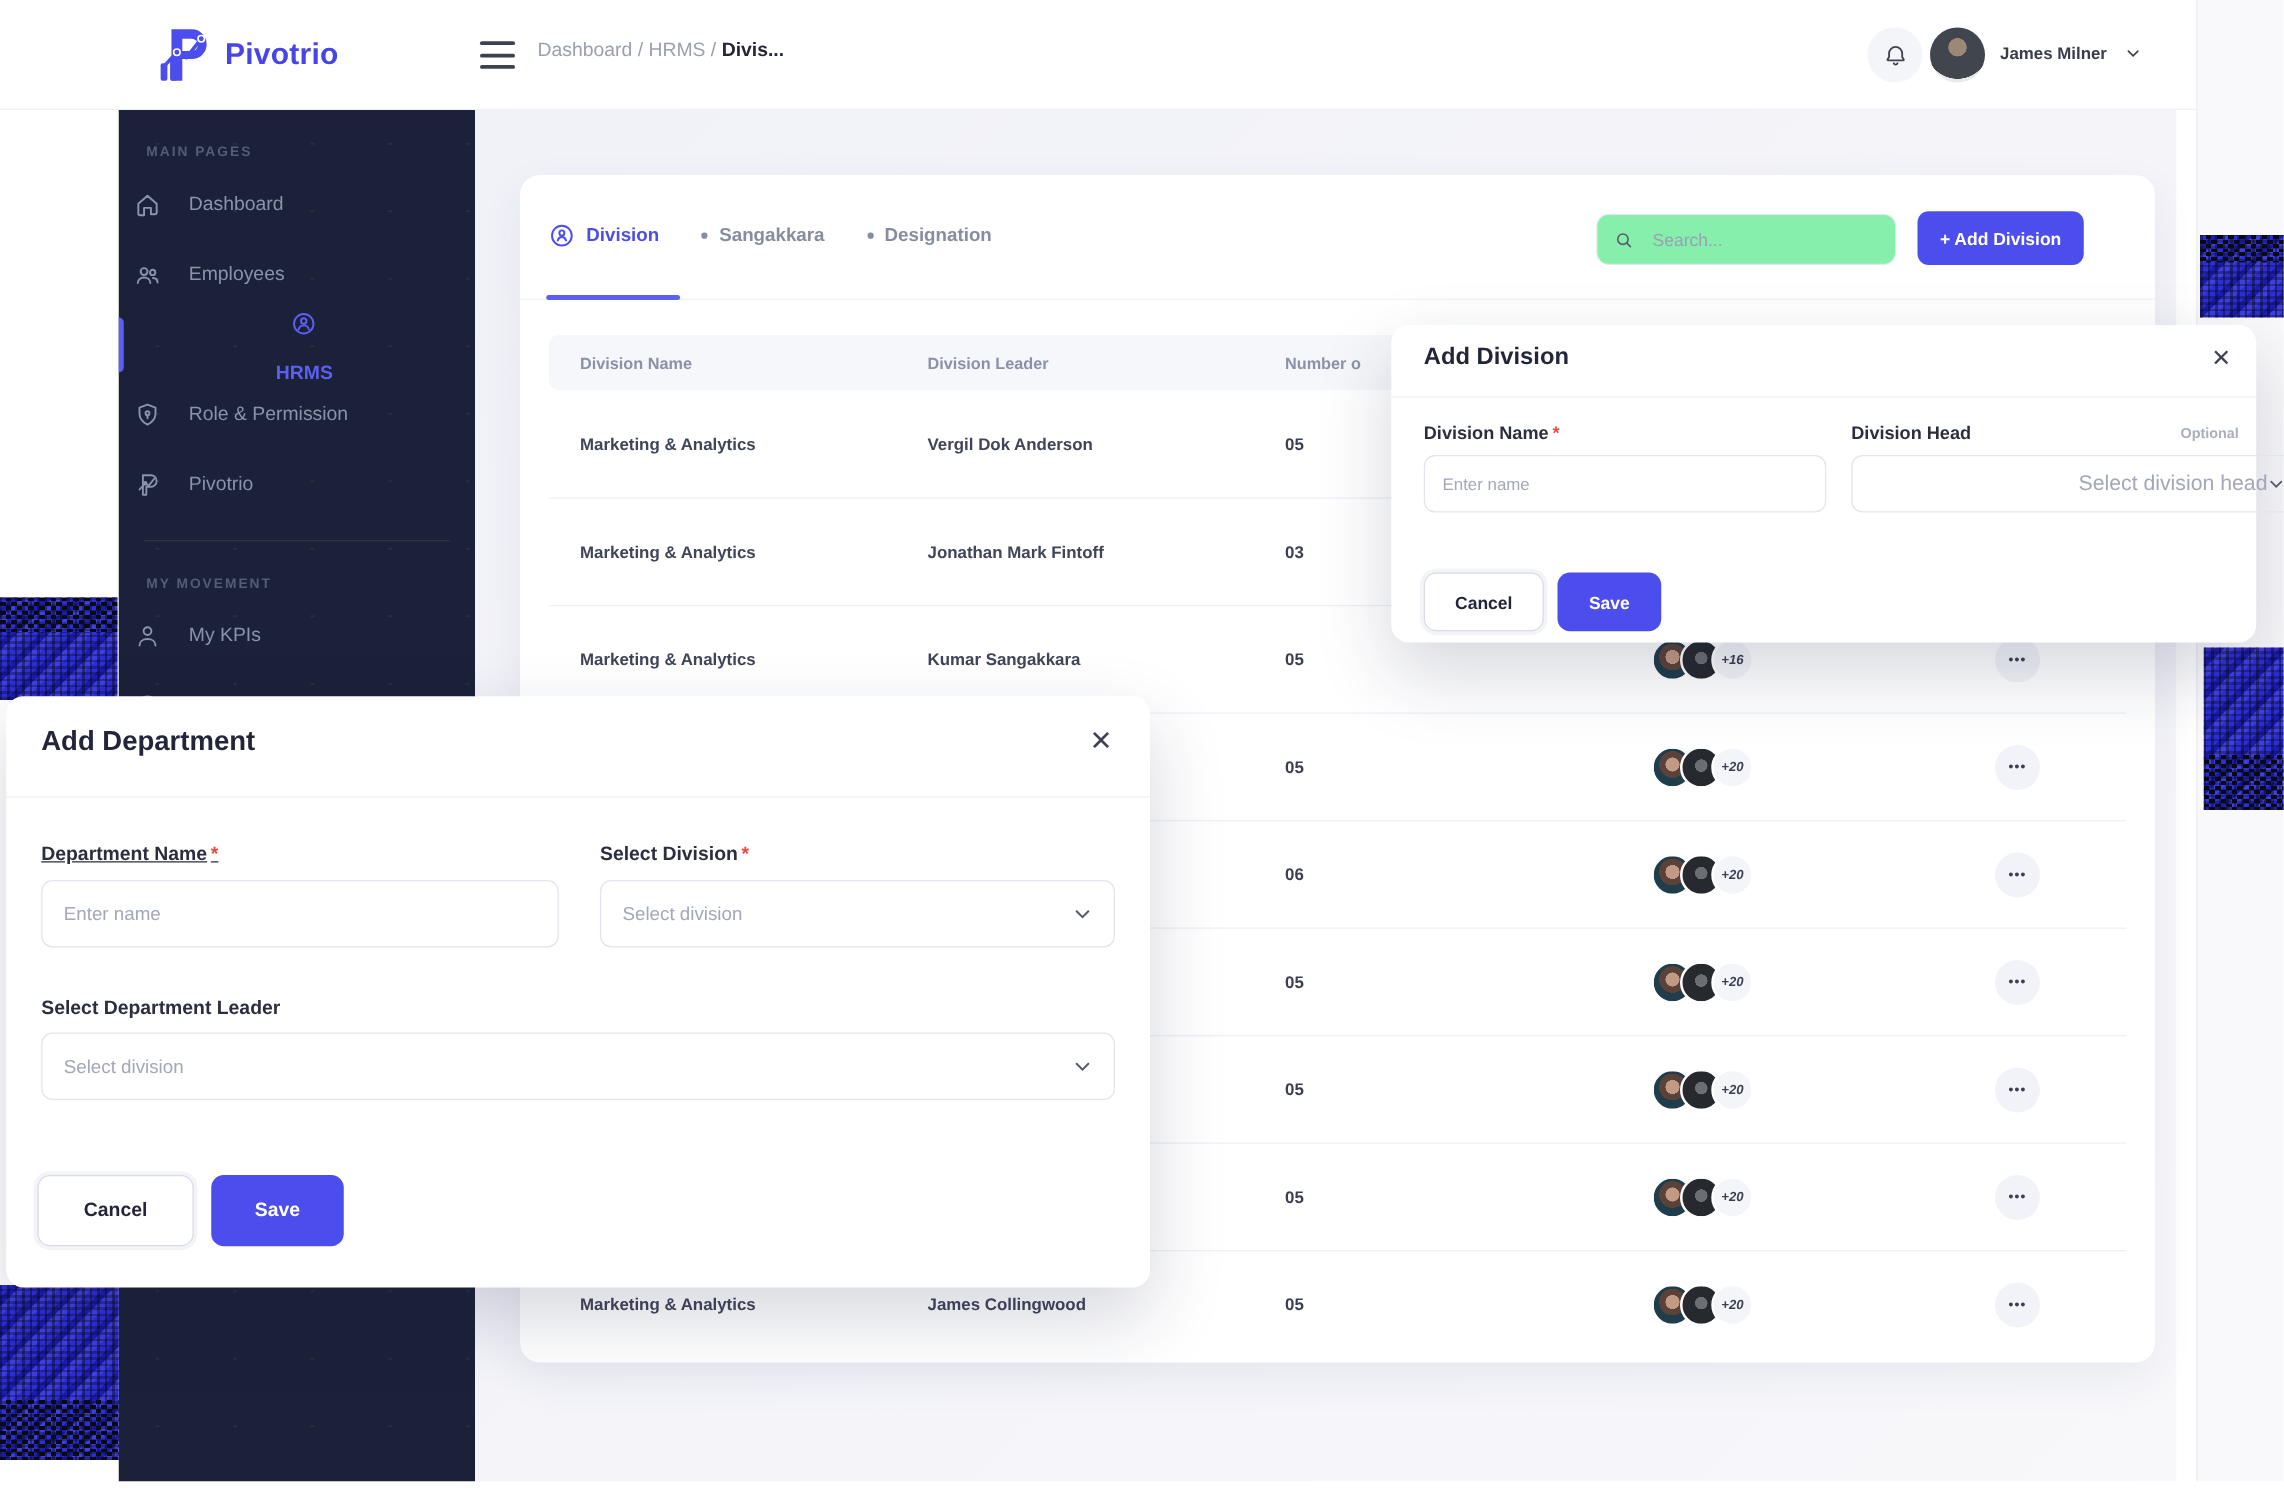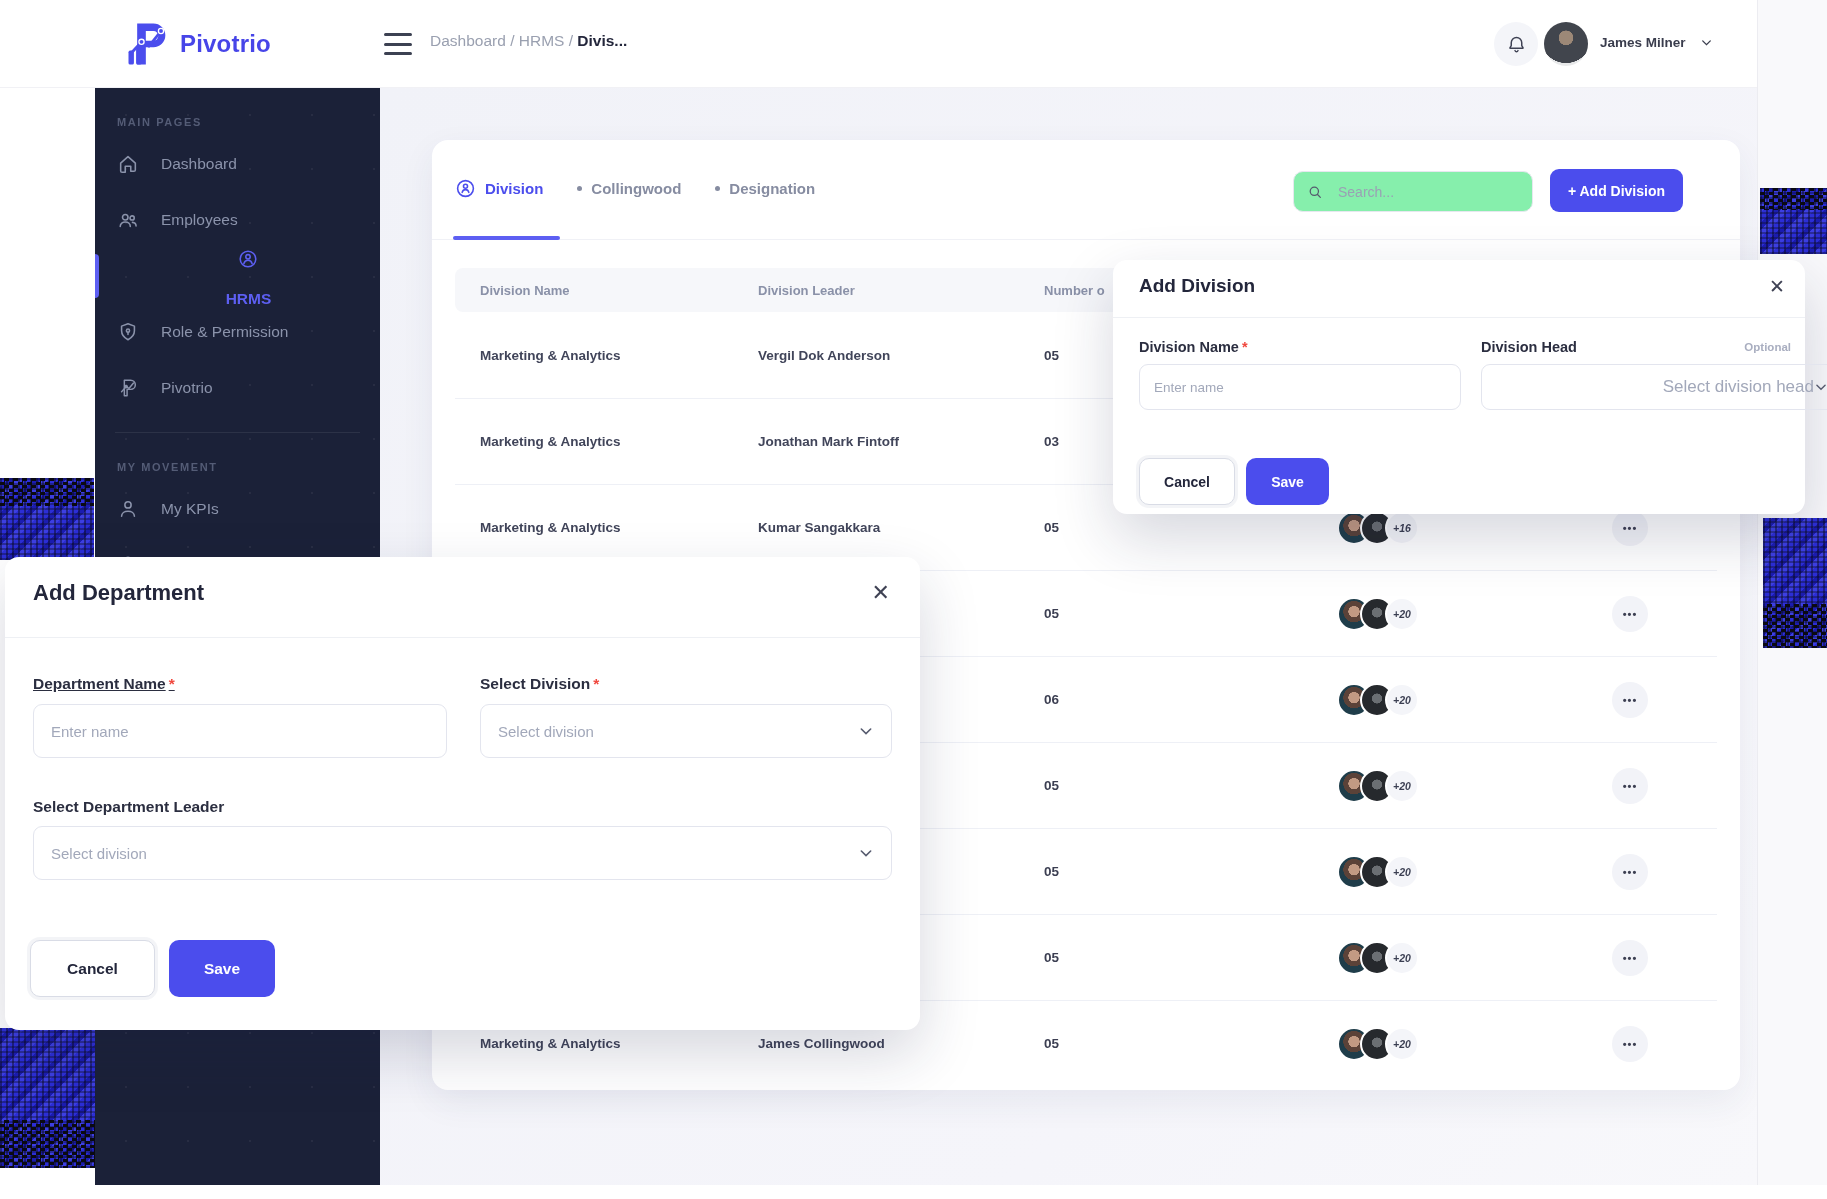--- a/index.html
+++ b/index.html
@@ -27,32 +27,32 @@
   .user-avatar { position:absolute; left:1544px; top:22px; width:44px; height:44px; border-radius:50%;
                  background:radial-gradient(circle at 50% 36%, #9c8877 20%, #41454d 21% 70%, #e8e9ea 71%); }
   .user-name { position:absolute; left:1600px; top:35px; font-size:13.5px; font-weight:700; color:#3a3d4d; }
   .user-chev { position:absolute; left:1700px; top:36px; color:#3a3d4d; }
 
   
   .sidebar { position:absolute; left:95px; top:88px; width:285px; height:1097px; background:#1b2138;
              background-image:radial-gradient(rgba(255,255,255,.055) 1.3px, transparent 1.4px);
              background-size:62px 54px; z-index:3; }
   .side-label { margin:28px 0 0 22px; font-size:11px; letter-spacing:1.6px; color:#545c76; font-weight:700; }
-  .side-item { position:relative; display:flex; align-items:center; gap:20px; height:56px; padding-left:22px;
+  .side-item { position:relative; display:flex; align-items:center; gap:20px; height:56px; padding-left:12px;
                color:#8b93ab; font-size:15.5px; cursor:pointer; }
   .side-item .sicon { display:flex; width:24px; color:#8b93ab; }
   .side-item.active { color:#5d5ff2; font-weight:700;flex-direction:column; }
   .side-item.active .sicon { color:#5d5ff2; }
   .side-item.active::before { content:""; position:absolute; left:0; top:6px; width:4px; height:44px;
                               background:#5d5ff2; border-radius:0 4px 4px 0; }
   .side-divider { height:1px; background:rgba(255,255,255,.08); margin:16px 20px 0 20px; }
   .side-group { margin-top:8px; }
 
   
-  .main { position:absolute; left:380px; top:88px; width:1377px; height:1097px;
+  .main { position:absolute; left:364px; top:88px; width:1377px; height:1097px;
           background:linear-gradient(135deg,#f1f2f8 0%, #f5f5fa 70%, #f8f8fb 100%); z-index:1; }
   .card { position:absolute; left:52px; top:52px; width:1308px; height:950px; background:#fff;
           border-radius:16px; box-shadow:0 12px 34px rgba(45,55,100,.07); }
 
   
   .tabs-row { position:absolute; left:0; top:0; width:100%; height:100px; border-bottom:1px solid #f0f1f6; }
   .tabs { position:absolute; left:23px; top:38px; display:flex; align-items:center; gap:34px; }
   .tab { position:relative; display:flex; align-items:center; gap:9px; font-size:15px; color:#868ca1;
          font-weight:600; cursor:pointer; padding-bottom:4px; }
   .tab .dot { width:5px; height:5px; border-radius:50%; background:#868ca1; }
@@ -280,21 +280,21 @@
               <svg width="21" height="21" viewBox="0 0 24 24" fill="none" stroke="currentColor" stroke-width="1.8" stroke-linecap="round" stroke-linejoin="round">
                   <circle cx="12" cy="12" r="9"></circle>
                   <circle cx="12" cy="9.5" r="2.3"></circle>
                   <path d="M8.2 16.5 c.5-2.1 2-3.2 3.8-3.2 s3.3 1.1 3.8 3.2"></path>
                 </svg>
             </span>
             <span>Division</span>
           </div>
           <div class="tab">
             <span class="dot"></span>
-            <span>Collingwood</span>
+            <span>Sangakkara</span>
           </div>
           <div class="tab">
             <span class="dot"></span>
             <span>Designation</span>
           </div>
         </div>
 
         <div class="search-box">
           <svg width="18" height="18" viewBox="0 0 24 24" fill="none" stroke="#565b6e" stroke-width="1.9" stroke-linecap="round">
               <circle cx="11" cy="11" r="6.2"></circle>

